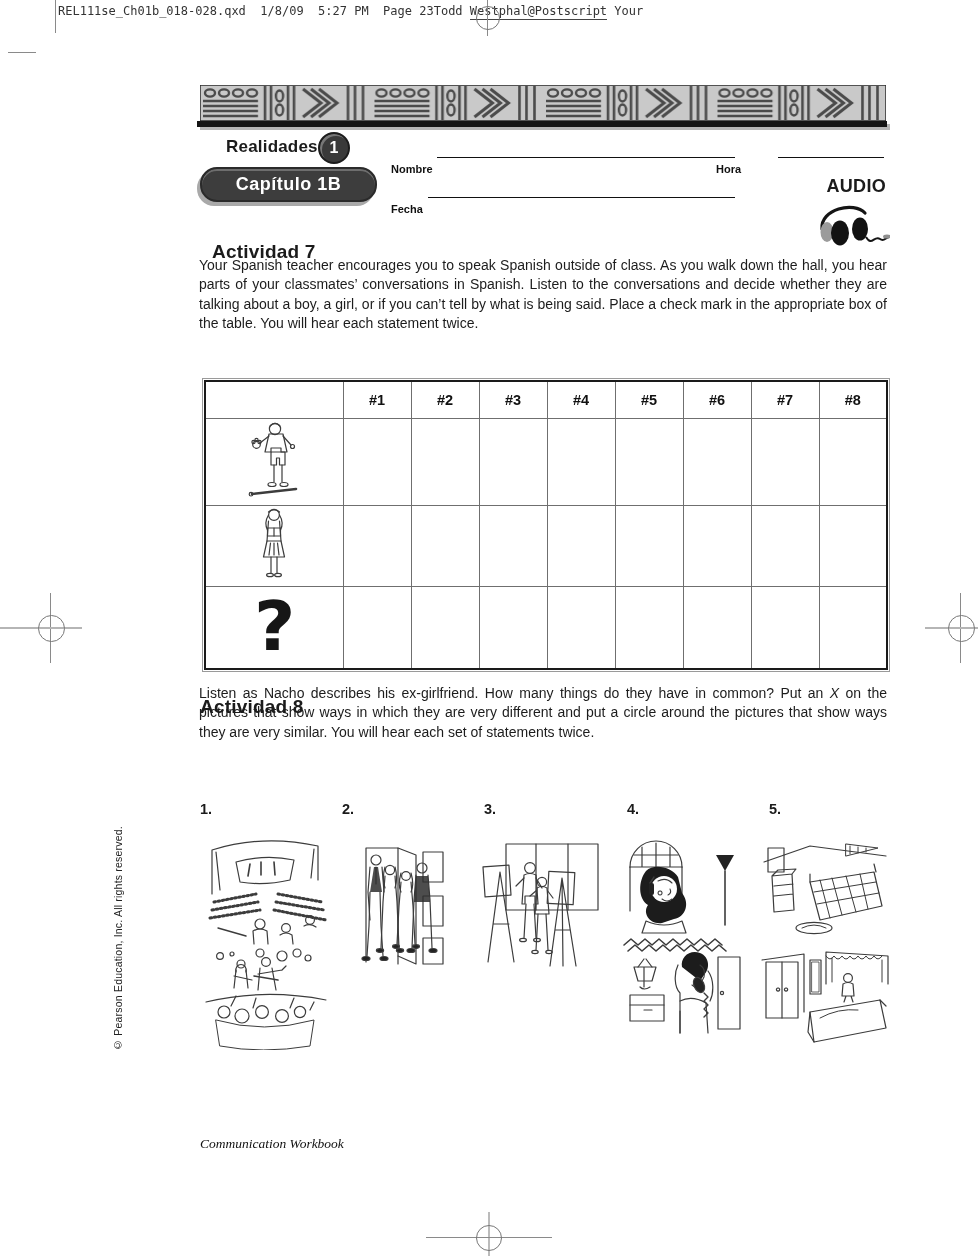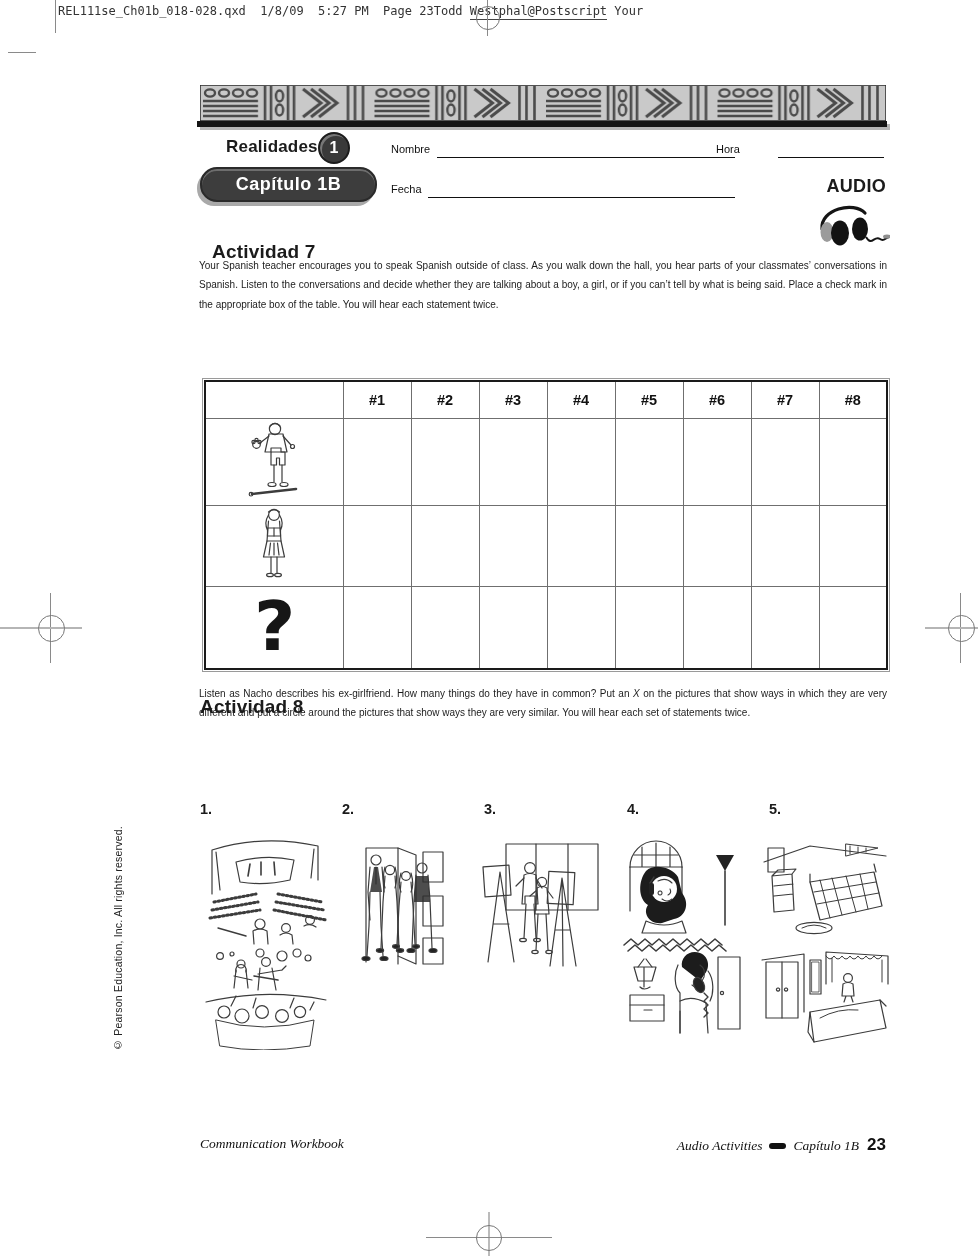--- a/index.html
+++ b/index.html
@@ -23,28 +23,28 @@
   #realidades{left:226px;top:137px;font-size:17px;font-weight:bold;letter-spacing:.2px;}
   #level-badge{left:318px;top:132px;width:28px;height:28px;border-radius:50%;background:#3a3a3a;
       border:2px solid #1c1c1c;box-shadow:inset 2px 2px 0 #777;color:#fff;font-weight:bold;
       font-size:16px;display:flex;align-items:center;justify-content:center;}
   #chapter-pill{left:200px;top:167px;width:173px;height:31px;border-radius:17px;background:#3d3d3d;
       border:2px solid #2a2a2a;box-shadow:-3px 4px 0 #a9a9a9, inset 0 2px 0 #6e6e6e;
       color:#fff;font-weight:bold;font-size:18px;display:flex;align-items:center;justify-content:center;
       letter-spacing:.5px;}
 
   
-  .flabel{font-size:11px;font-weight:normal;color:#111;}
+  .flabel{font-size:11px;font-weight:bold;color:#111;margin-top:20px;}
   .fline{border-bottom:1.4px solid #111;position:absolute;height:14px;}
 
   #audio-label{left:818px;top:176px;width:68px;text-align:right;font-size:18px;font-weight:bold;letter-spacing:.3px;}
 
   
   .h-act{font-size:19px;font-weight:bold;letter-spacing:.2px;}
-  .para{width:688px;font-size:10px;line-height:19.4px;text-align:justify;color:#1c1c1c;}
+  .para{width:688px;font-size:14px;line-height:19.4px;text-align:justify;color:#1c1c1c;}
 
   
   #a7-table{left:202px;top:378px;width:684px;border:1px solid #9a9a9a;padding:1px;background:#fff;}
   #a7-table table{border-collapse:collapse;width:100%;table-layout:fixed;background:#fff;}
   #a7-table td,#a7-table th{border:1px solid #6f6f6f;background:#fff;}
   #a7-table table{border:2.5px solid #1a1a1a;}
   #a7-table th{height:34px;font-size:14.5px;font-weight:bold;color:#111;}
   .img-cell{text-align:center;vertical-align:middle;}
   .qmark{font-family:"DejaVu Sans",sans-serif;font-weight:bold;font-size:68px;color:#161616;
          line-height:1;display:inline-block;transform:scaleX(1.05);}
@@ -395,17 +395,14 @@
       <path d="M85,148 Q90,145 95,148 L96,160 L84,160 Z M88,160 L86,166 M93,160 L95,166"></path>
       <path d="M52,176 L122,164 L128,192 L56,206 Z"></path>
       <path d="M52,176 L50,196 L56,206 M122,164 L128,170"></path>
       <path d="M62,182 Q80,172 100,174" stroke-width="1"></path>
     </svg>
   </div>
 
   <div class="abs" id="copyright">© Pearson Education, Inc. All rights reserved.</div>
 
   <div class="abs serif-it" style="left:200px;top:1136px;">Communication Workbook</div>
-  <div class="abs serif-it" id="footer-right">
-    <span>Audio Activities</span><span id="footer-dash"></span><span>Capítulo 1B</span><span id="page-num">23</span>
-  </div>
 
 </div>
 
 </body></html>

